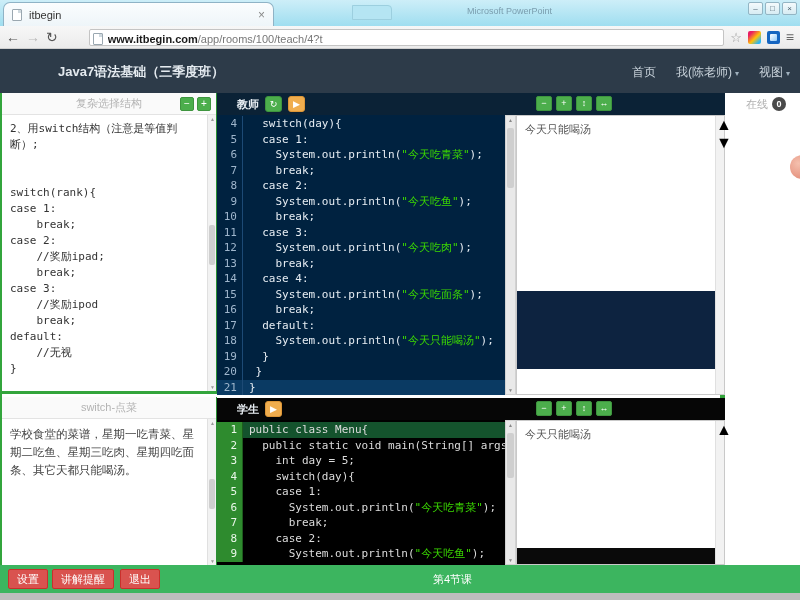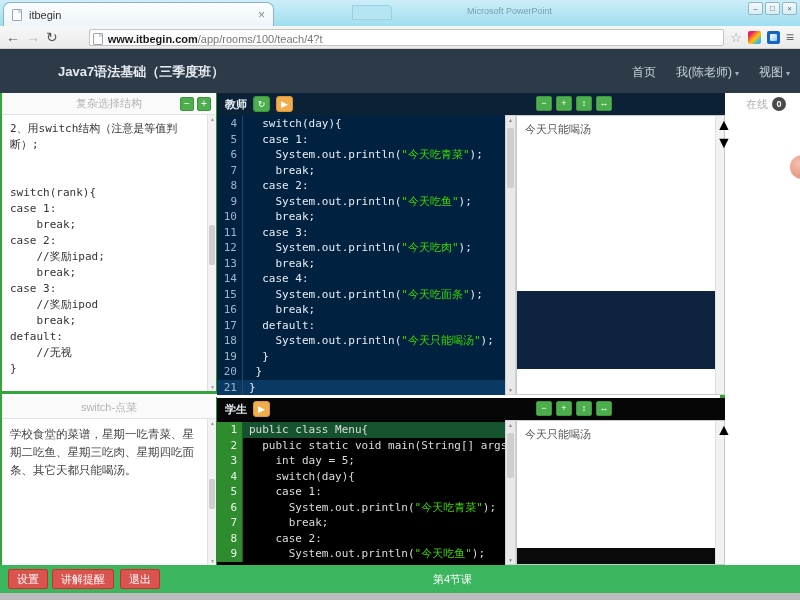--- a/index.html
+++ b/index.html
@@ -63,21 +63,21 @@
     font-family:"DejaVu Sans Mono",monospace; font-size:11px; color:#333; overflow:hidden; }
   .tline { line-height:16px; white-space:pre-wrap; }
   #task-text { font-family:"Liberation Sans","DejaVu Sans",sans-serif; font-size:11.5px; color:#444; line-height:18px; }
   .vscroll { position:absolute; right:0; top:22px; bottom:0; width:9px; background:#f2f2f2; border-left:1px solid #e0e0e0; }
   .vscroll .sar { position:absolute; left:0; width:9px; font-size:5px; color:#9a9a9a; text-align:center; }
   .sar.up { top:1px; } .sar.dn { bottom:1px; }
   .sthumb { position:absolute; left:1px; width:6px; background:#cfcfcf; border-radius:2px; }
 
   
   #center-col { position:absolute; left:215px; top:0; width:508px; height:472px; border-right:5px solid #33a53c; }
-  .sec-header { position:absolute; left:0; width:508px; height:22px; display:flex; align-items:center; padding:0 8px; gap:6px; }
+  .sec-header { position:absolute; left:0; width:508px; height:22px; display:flex; align-items:center; padding:0 20px; gap:6px; }
   #teacher-header { top:0; background:#0b2236; }
   #student-header { top:305px; background:#060606; }
   .sec-label { font-size:11px; color:#e8eef3; font-weight:bold; }
   .minibtn { width:17px; height:16px; border-radius:3px; color:#fff; font-size:9px; line-height:15px; text-align:center; cursor:pointer; }
   .minibtn.sync { background:#4cae4c; border:1px solid #3e953e; }
   .minibtn.play { background:#f0ad4e; border:1px solid #dd9637; }
   .win-resize { position:absolute; right:113px; top:3px; display:flex; gap:4px; }
   .wbtn { width:16px; height:15px; background:#4cae4c; border:1px solid #3e953e; border-radius:2px;
     color:#fff; font-size:9px; line-height:13px; text-align:center; cursor:pointer; }
 

